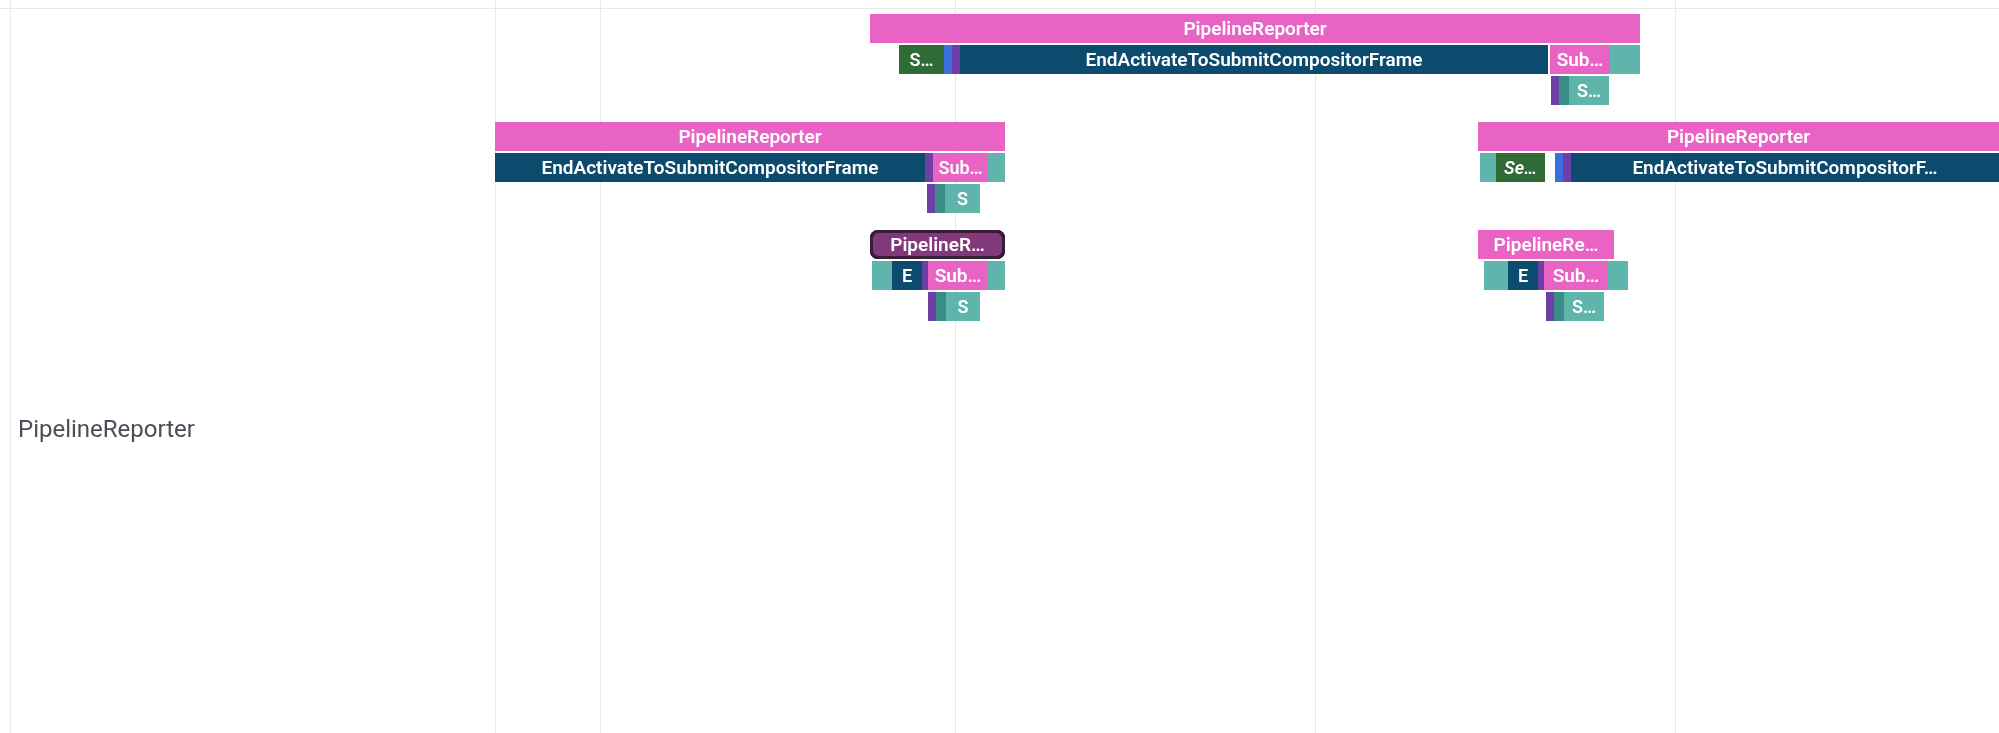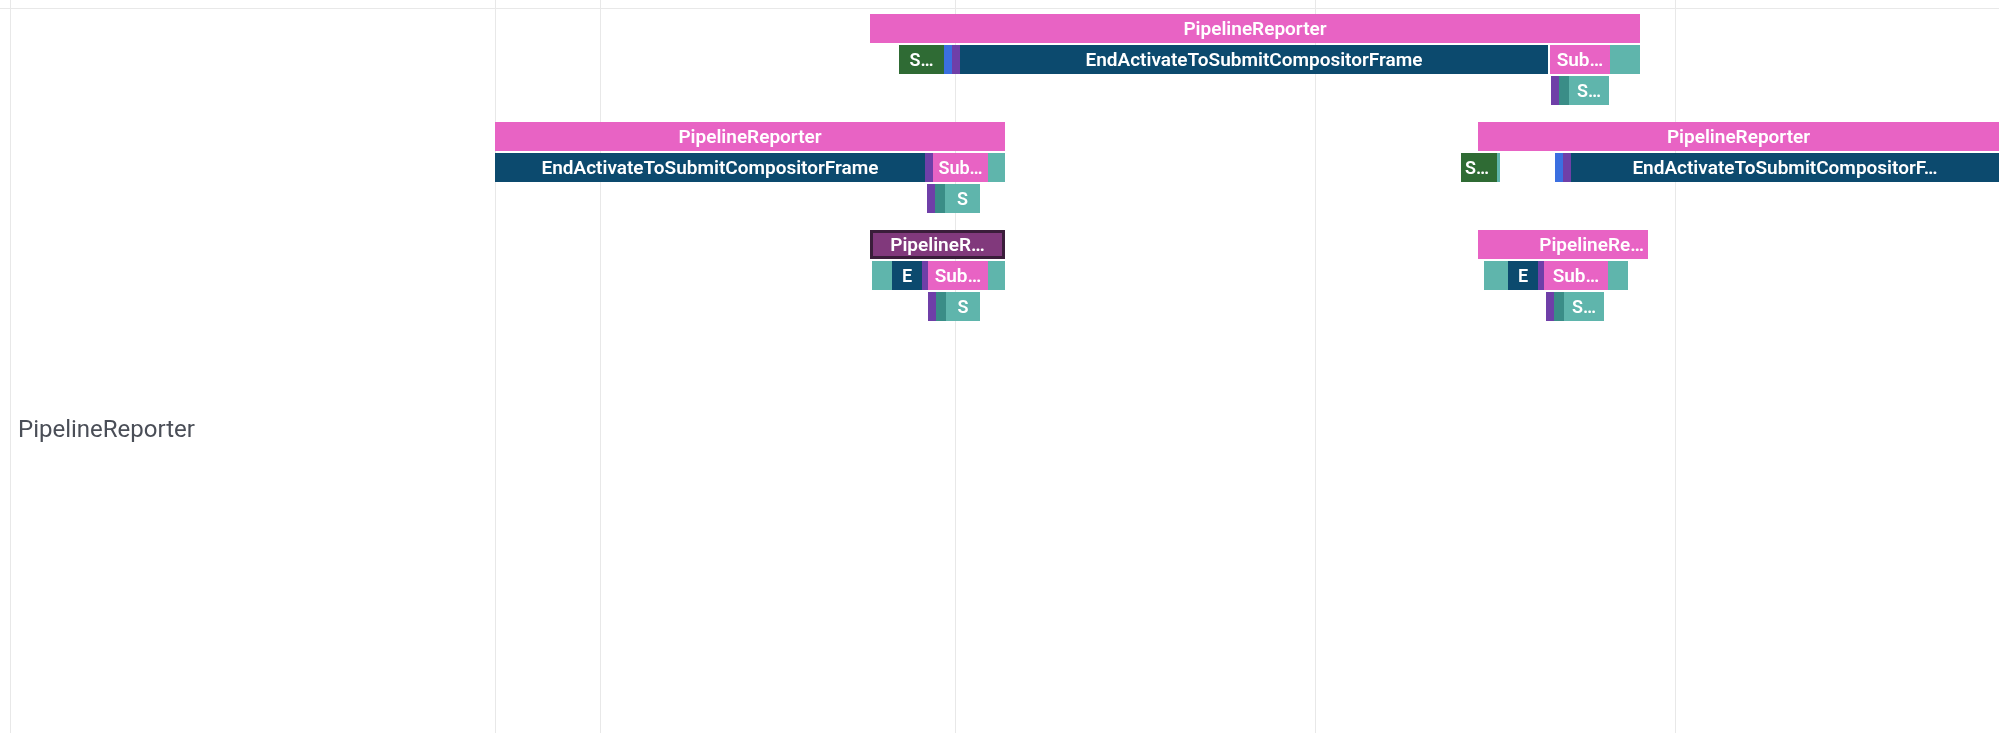--- a/index.html
+++ b/index.html
@@ -106,36 +106,36 @@
       <div class="slice c-tealD small" style="left: 1559px; top: 76px; width: 10px;"></div>
       <div class="slice c-teal small" style="left: 1569px; top: 76px; width: 40px;">S…</div>
       <div class="slice c-pink" style="left: 495px; top: 122px; width: 510px;">PipelineReporter</div>
       <div class="slice c-red" style="left: 495px; top: 153px; width: 430px;">EndActivateToSubmitCompositorFrame</div>
       <div class="slice c-purple small" style="left: 925px; top: 153px; width: 8px;"></div>
       <div class="slice c-pink small" style="left: 933px; top: 153px; width: 55px;">Sub…</div>
       <div class="slice c-teal small" style="left: 988px; top: 153px; width: 17px;"></div>
       <div class="slice c-purple small" style="left: 927px; top: 184px; width: 8px;"></div>
       <div class="slice c-tealD small" style="left: 935px; top: 184px; width: 10px;"></div>
       <div class="slice c-teal small" style="left: 945px; top: 184px; width: 35px;">S</div>
-      <div class="slice c-pink selected" style="left: 870px; top: 230px; width: 135px;">PipelineR…</div>
+      <div class="slice c-pink selected" style="left: 870px; top: 230px; width: 135px; border-radius: 8px;">PipelineR…</div>
       <div class="slice c-teal small" style="left: 872px; top: 261px; width: 20px;"></div>
       <div class="slice c-red small" style="left: 892px; top: 261px; width: 30px;">E</div>
       <div class="slice c-purple small" style="left: 922px; top: 261px; width: 6px;"></div>
       <div class="slice c-pink" style="left: 928px; top: 261px; width: 60px;">Sub…</div>
       <div class="slice c-teal small" style="left: 988px; top: 261px; width: 17px;"></div>
       <div class="slice c-purple small" style="left: 928px; top: 292px; width: 8px;"></div>
       <div class="slice c-tealD small" style="left: 936px; top: 292px; width: 10px;"></div>
       <div class="slice c-teal small" style="left: 946px; top: 292px; width: 34px;">S</div>
       <div class="slice c-pink" style="left: 1478px; top: 122px; width: 521px;">PipelineReporter</div>
       <div class="slice c-teal small" style="left: 1480px; top: 153px; width: 20px;"></div>
-      <div class="slice c-green small" style="left: 1461px; top: 153px; width: 36px;">Se…</div>
+      <div class="slice c-green small" style="left: 1496px; top: 153px; width: 49px; font-style: italic;">Se…</div>
       <div class="slice c-blue small" style="left: 1555px; top: 153px; width: 8px;"></div>
       <div class="slice c-purple small" style="left: 1563px; top: 153px; width: 8px;"></div>
       <div class="slice c-red" style="left: 1571px; top: 153px; width: 428px;">EndActivateToSubmitCompositorF…</div>
-      <div class="slice c-pink" style="left: 1478px; top: 230px; width: 170px; text-align: right;">PipelineRe…</div>
+      <div class="slice c-pink" style="left: 1478px; top: 230px; width: 136px;">PipelineRe…</div>
       <div class="slice c-teal small" style="left: 1484px; top: 261px; width: 24px;"></div>
       <div class="slice c-red small" style="left: 1508px; top: 261px; width: 30px;">E</div>
       <div class="slice c-purple small" style="left: 1538px; top: 261px; width: 6px;"></div>
       <div class="slice c-pink" style="left: 1544px; top: 261px; width: 64px;">Sub…</div>
       <div class="slice c-teal small" style="left: 1608px; top: 261px; width: 20px;"></div>
       <div class="slice c-purple small" style="left: 1546px; top: 292px; width: 8px;"></div>
       <div class="slice c-tealD small" style="left: 1554px; top: 292px; width: 10px;"></div>
       <div class="slice c-teal small" style="left: 1564px; top: 292px; width: 40px;">S…</div>
     </div>
 </div>

